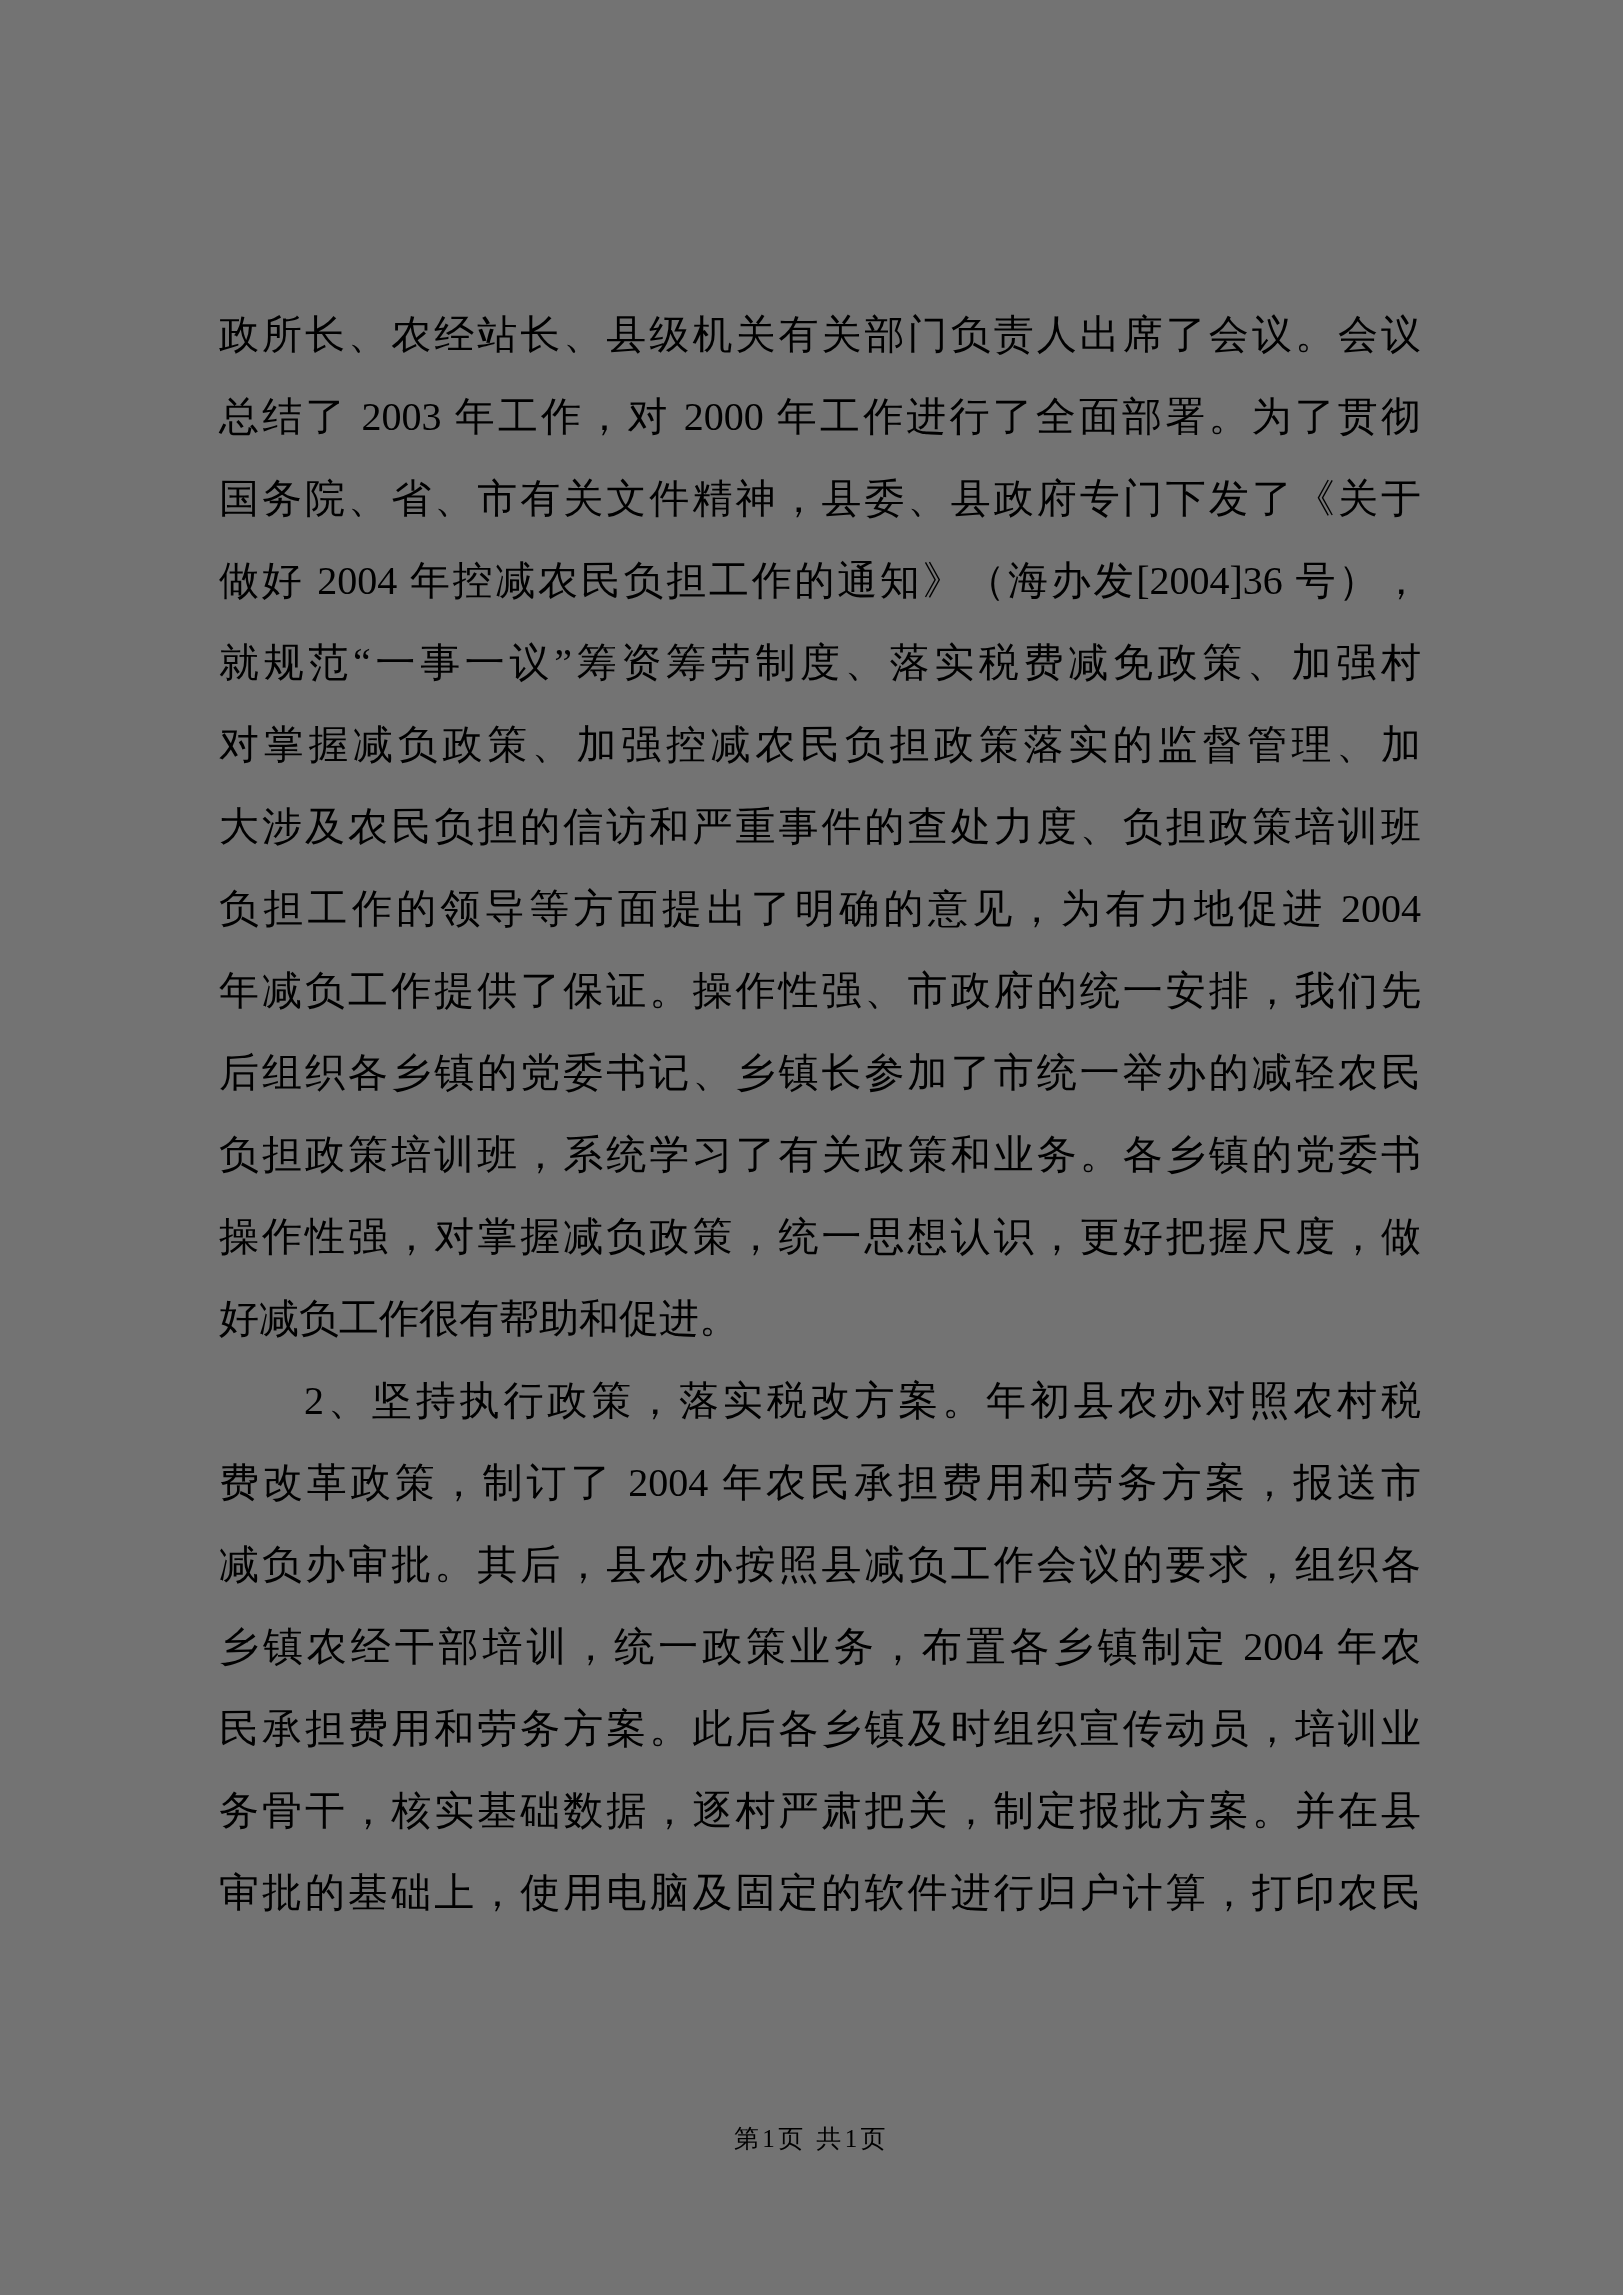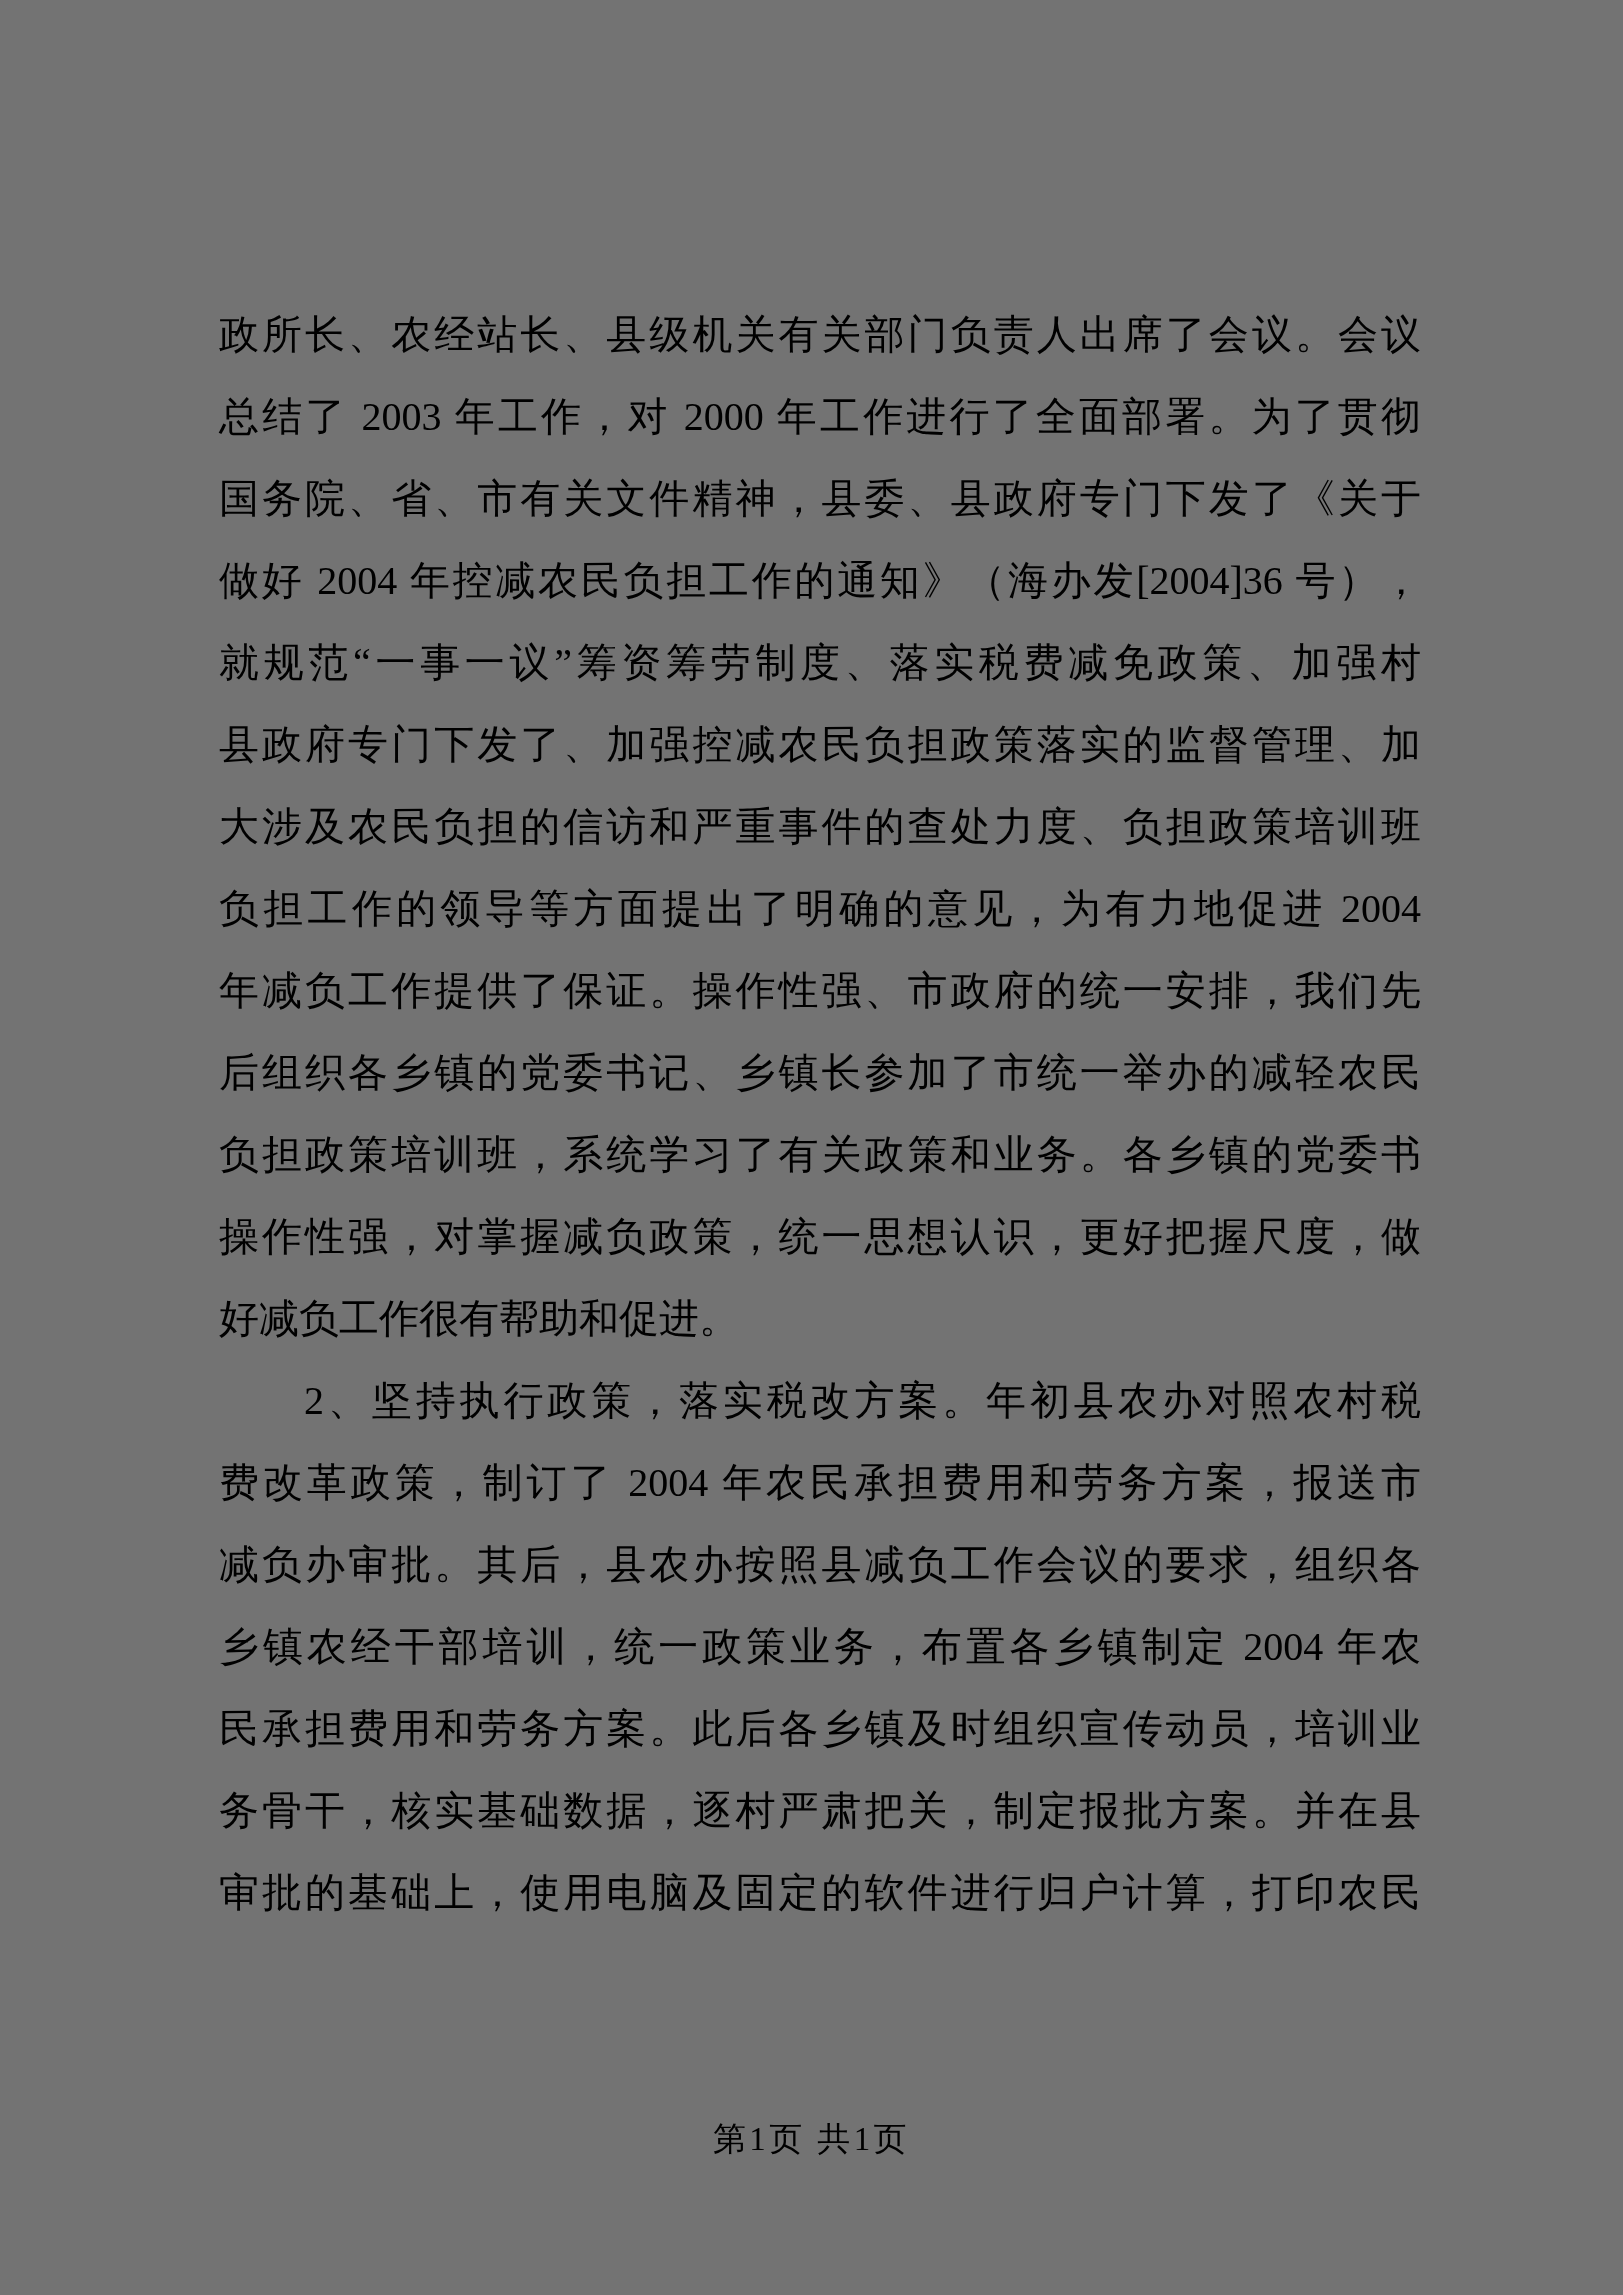--- a/index.html
+++ b/index.html
@@ -36,36 +36,36 @@
   }
   .line.indent {
     text-indent: 85px;
   }
   .footer {
     position: absolute;
     top: 2110px;
     left: 0;
     width: 100%;
     text-align: center;
-    font-size: 33px;
+    font-size: 25px;
     line-height: 58px;
     letter-spacing: 3.4px;
   }
 </style>
 </head>
 <body>
 
 <div class="page">
   <div class="content">
     <div class="line">政所长、农经站长、县级机关有关部门负责人出席了会议。会议</div>
     <div class="line">总结了 2003 年工作，对 2000 年工作进行了全面部署。为了贯彻</div>
     <div class="line">国务院、省、市有关文件精神，县委、县政府专门下发了《关于</div>
     <div class="line">做好 2004 年控减农民负担工作的通知》（海办发[2004]36 号），</div>
     <div class="line">就规范“一事一议”筹资筹劳制度、落实税费减免政策、加强村</div>
-    <div class="line">县政府专门下发了、加强控减农民负担政策落实的监督管理、加</div>
+    <div class="line">对掌握减负政策、加强控减农民负担政策落实的监督管理、加</div>
     <div class="line">大涉及农民负担的信访和严重事件的查处力度、负担政策培训班</div>
     <div class="line">负担工作的领导等方面提出了明确的意见，为有力地促进 2004</div>
     <div class="line">年减负工作提供了保证。操作性强、市政府的统一安排，我们先</div>
     <div class="line">后组织各乡镇的党委书记、乡镇长参加了市统一举办的减轻农民</div>
     <div class="line">负担政策培训班，系统学习了有关政策和业务。各乡镇的党委书</div>
     <div class="line">操作性强，对掌握减负政策，统一思想认识，更好把握尺度，做</div>
     <div class="line para-end">好减负工作很有帮助和促进。</div>
     <div class="line indent">2、坚持执行政策，落实税改方案。年初县农办对照农村税</div>
     <div class="line">费改革政策，制订了 2004 年农民承担费用和劳务方案，报送市</div>
     <div class="line">减负办审批。其后，县农办按照县减负工作会议的要求，组织各</div>

